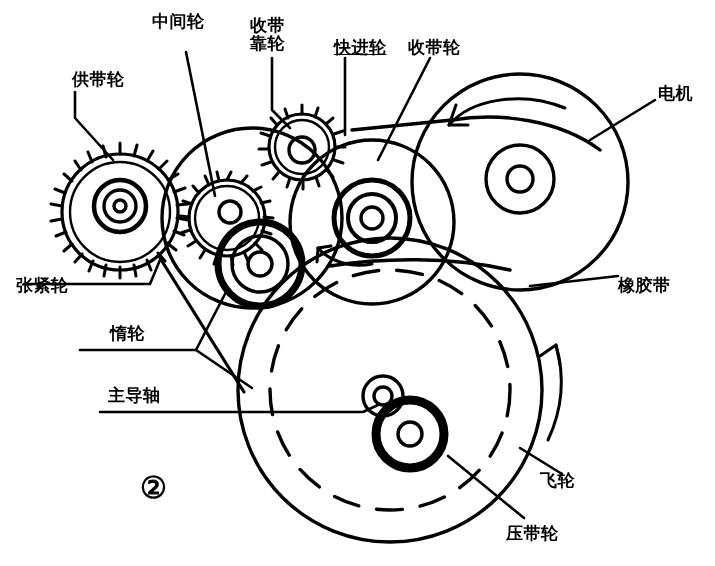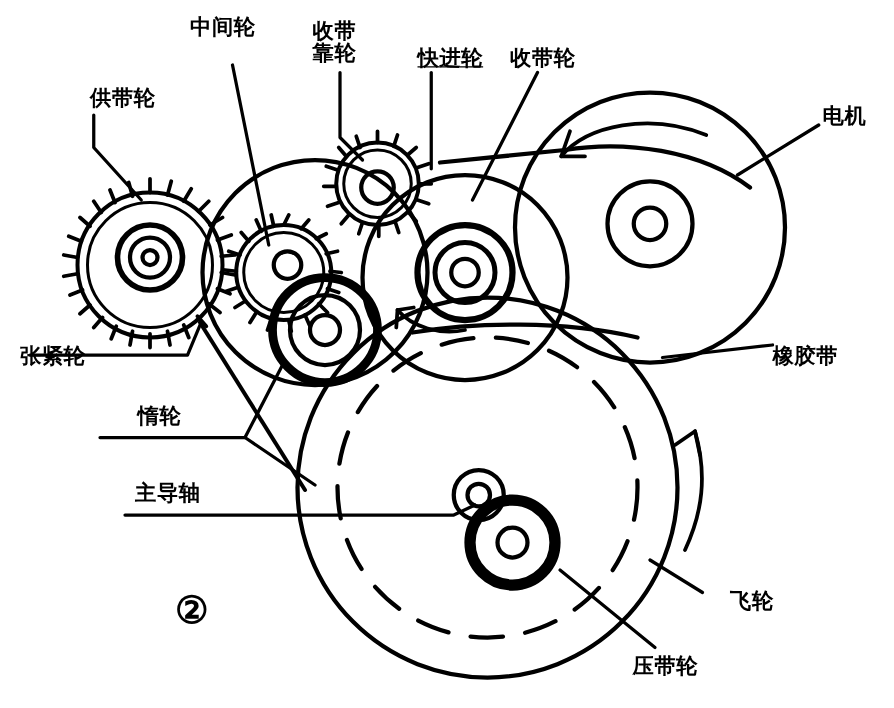--- a/index.html
+++ b/index.html
@@ -157,18 +157,18 @@
   <div class="lbl" style="left:152px; top:12px;font-family:Liberation Serif, serif;">中间轮</div>
   <div class="lbl two-line" style="left:250px; top:16px;">收带
 靠轮</div>
   <div class="lbl" style="left:334px; top:38px;text-decoration:underline;">快进轮</div>
   <div class="lbl" style="left:408px; top:38px;">收带轮</div>
   <div class="lbl" style="left:658px; top:84px;text-align:center;">电机</div>
   <div class="lbl" style="left:618px; top:276px;">橡胶带</div>
   <div class="lbl" style="left:16px; top:276px;text-align:right;">张紧轮</div>
   <div class="lbl" style="left:74px; top:324px;margin-left:36px;">惰轮</div>
   <div class="lbl" style="left:108px; top:386px;">主导轴</div>
-  <div class="lbl" style="left:584px; top:472px;">飞轮</div>
+  <div class="lbl" style="left:540px; top:472px;font-family:Liberation Mono, monospace;">飞轮</div>
   <div class="lbl" style="left:506px; top:524px;">压带轮</div>
 
   <div class="figure-number" style="left:140px; top:470px;">②</div>
 
 </div>
 
 </body></html>

